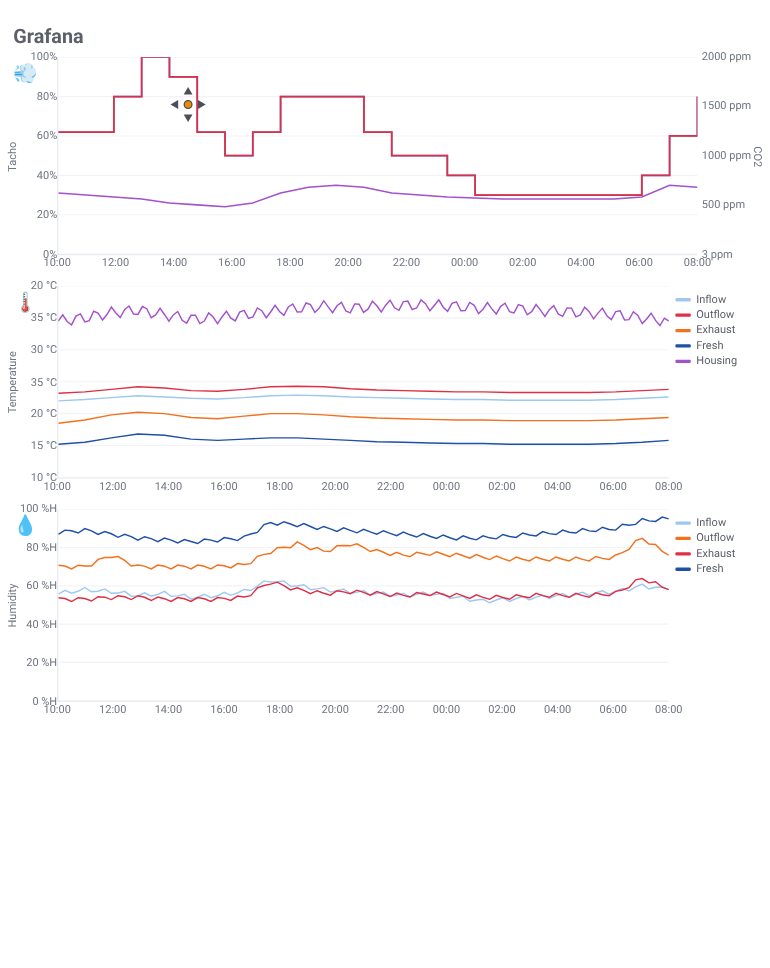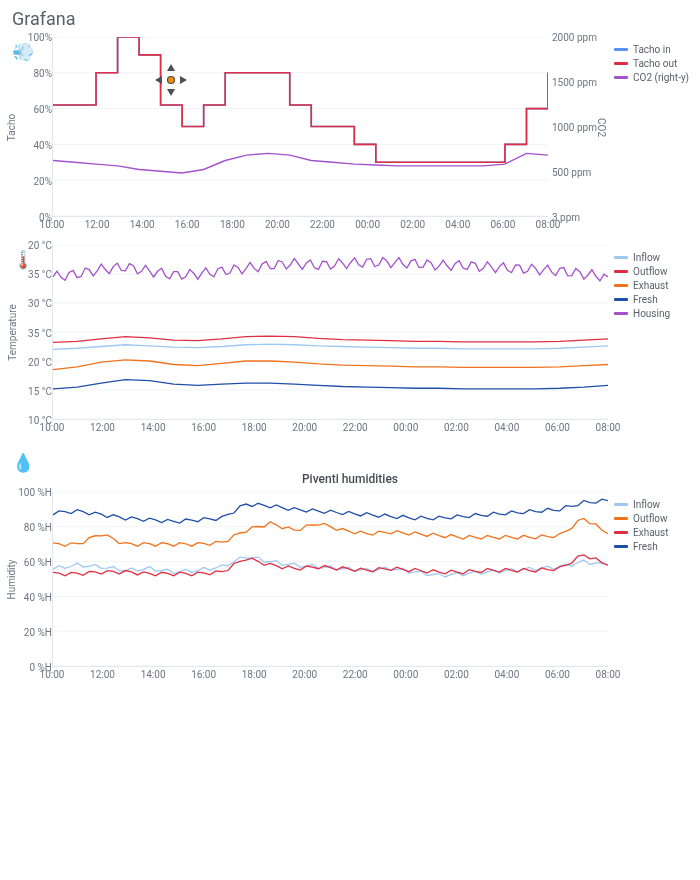--- a/index.html
+++ b/index.html
@@ -5,23 +5,23 @@
   * { box-sizing: border-box; margin: 0; padding: 0; }
   body {
     font-family: -apple-system, BlinkMacSystemFont, "Segoe UI", Roboto, Helvetica, Arial, sans-serif;
     background: #ffffff;
     color: #464c54;
     width: 700px;
     font-size: 11px;
   }
   .page-title {
     font-size: 18px;
-    font-weight: 400;
+    font-weight: 700;
     color: #5a5f68;
-    padding: 8px 12px 4px 12px;
+    padding: 23px 12px 4px 12px;
   }
   .panel {
     background: #fff;
     margin: 4px 6px 10px 6px;
     position: relative;
   }
   .panel-icon {
     position: absolute;
     top: 4px;
     left: 6px;
@@ -193,34 +193,20 @@
           <div class="xtick" style="left: 36.3636%;">18:00</div>
           <div class="xtick" style="left: 45.4545%;">20:00</div>
           <div class="xtick" style="left: 54.5455%;">22:00</div>
           <div class="xtick" style="left: 63.6364%;">00:00</div>
           <div class="xtick" style="left: 72.7273%;">02:00</div>
           <div class="xtick" style="left: 81.8182%;">04:00</div>
           <div class="xtick" style="left: 90.9091%;">06:00</div>
           <div class="xtick" style="left: 100%;">08:00</div>
         </div>
     </div>
-    <div class="legend" id="p1-legend">
-        <div class="legend-item">
-          <span class="swatch" style="background: rgb(87, 148, 242);"></span>
-          <span>Tacho in</span>
-        </div>
-        <div class="legend-item">
-          <span class="swatch" style="background: rgb(224, 47, 68);"></span>
-          <span>Tacho out</span>
-        </div>
-        <div class="legend-item">
-          <span class="swatch" style="background: rgb(163, 82, 204);"></span>
-          <span>CO2 (right-y)</span>
-        </div>
-      </div>
   </div>
 </div>
 
 <div class="panel">
   <span class="panel-icon">🌡️</span>
   <div class="chart-wrap">
     <div class="plot-col">
       <div class="plot-row" style="height:175px">
         <div class="ylabel">
             <span>Temperature</span>
@@ -286,21 +272,20 @@
         <div class="legend-item">
           <span class="swatch" style="background: rgb(163, 82, 204);"></span>
           <span>Housing</span>
         </div>
       </div>
   </div>
 </div>
 
 <div class="panel">
   <span class="panel-icon">💧</span>
-  <div class="panel-title">Piventi humidities</div>
   <div class="chart-wrap">
     <div class="plot-col">
       <div class="plot-row" style="height:175px">
         <div class="ylabel">
             <span>Humidity</span>
           </div>
         <div class="yticks" id="p3-yl">
             <div class="ytick" style="top: 100%;">0 %H</div>
             <div class="ytick" style="top: 80%;">20 %H</div>
             <div class="ytick" style="top: 60%;">40 %H</div>

